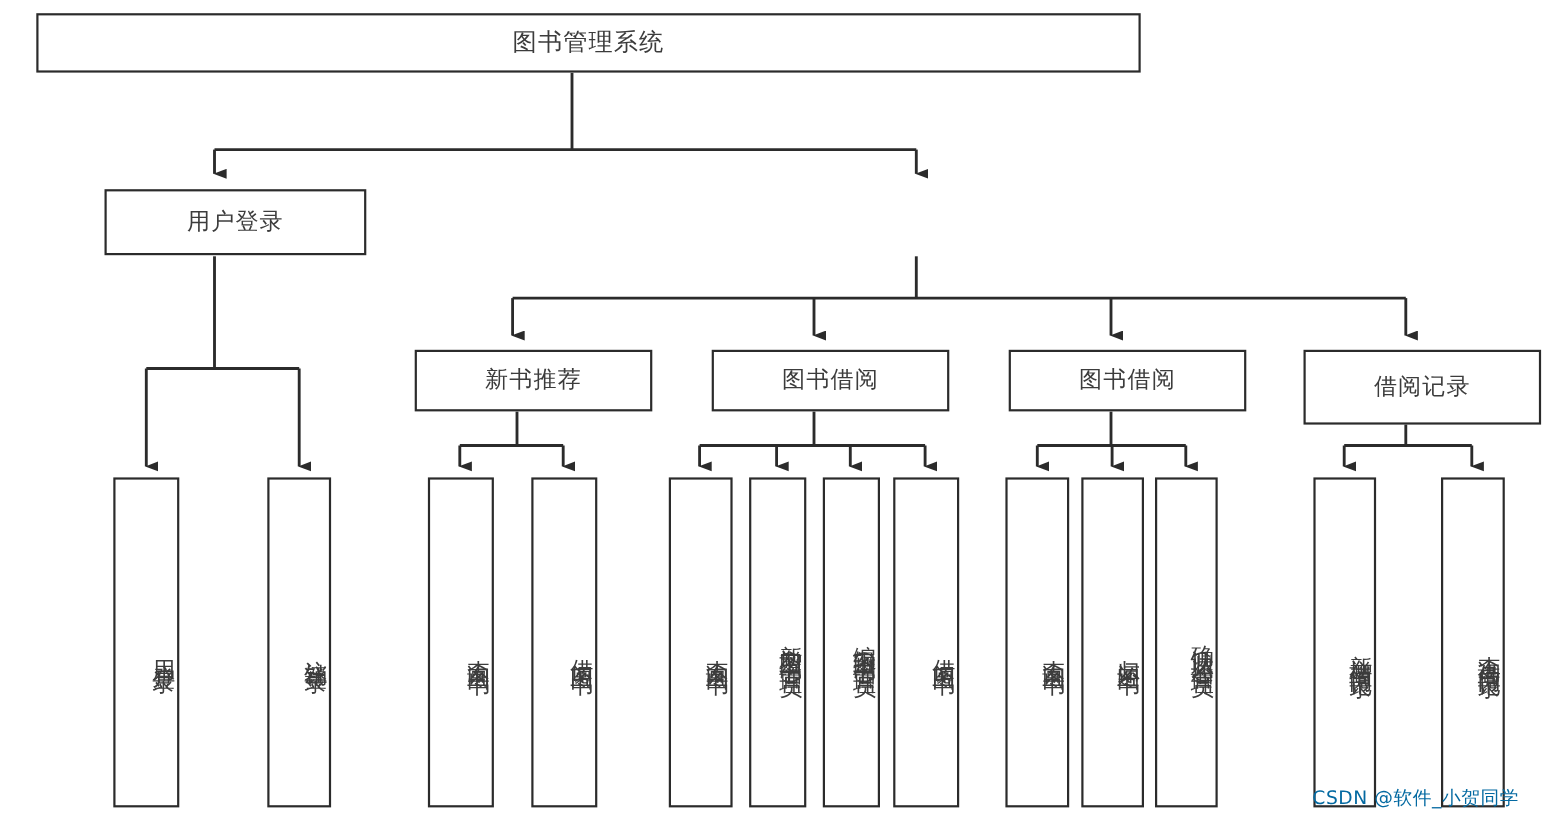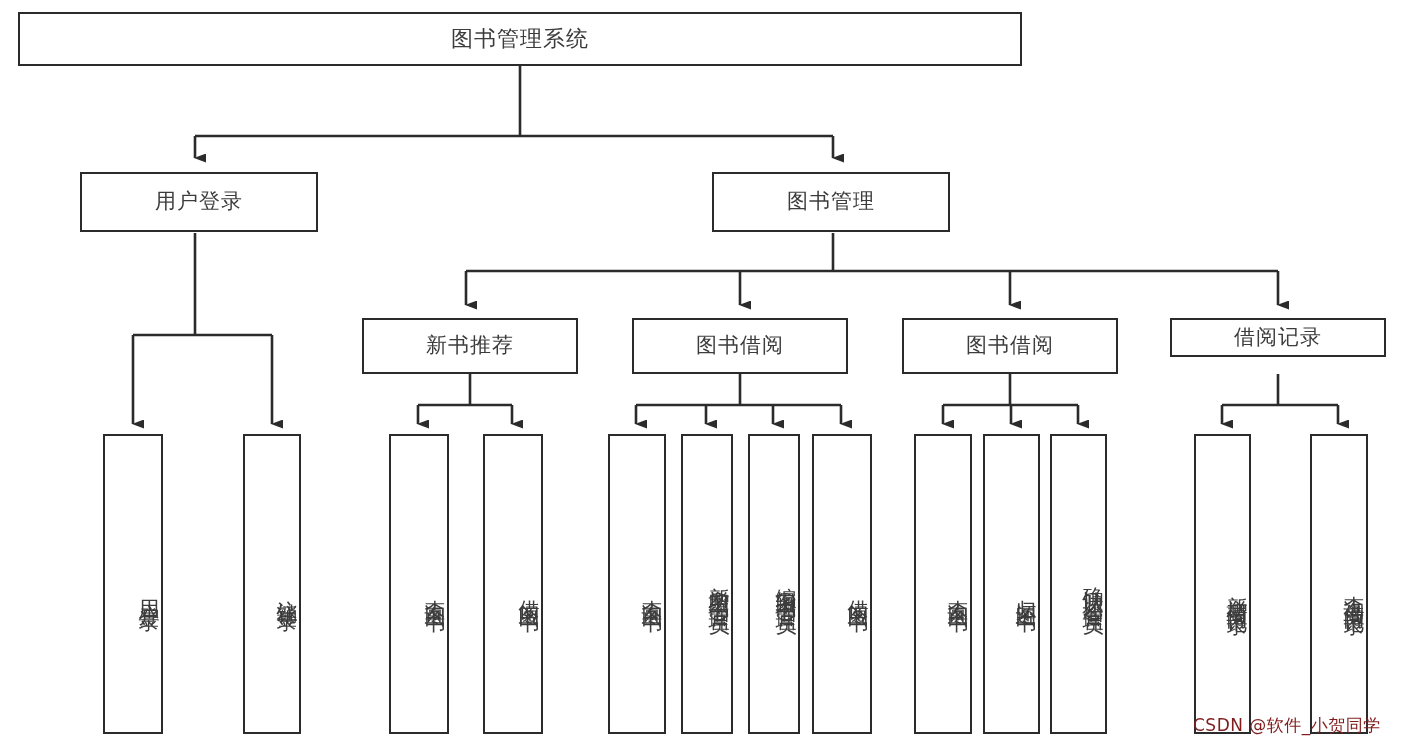--- a/index.html
+++ b/index.html
@@ -33,20 +33,21 @@
     justify-content: center;
     color: #3c3c3c;
     font-family: "DejaVu Sans", "Liberation Sans", sans-serif;
     z-index: 5;
   }
   .node.horiz {
     font-size: 21px;
     letter-spacing: 1px;
     line-height: 1.1;
     white-space: nowrap;
+    margin-left: 15px;
   }
   .node.root {
     font-size: 22px;
   }
   .node.vert {
     writing-mode: vertical-rl;
     text-orientation: upright;
     font-size: 21px;
     letter-spacing: 4px;
     line-height: 1.15;
@@ -56,21 +57,21 @@
     text-align: left;
   }
   .node.vert.tall-text {
     padding-top: 8px;
   }
   .watermark {
     position: absolute;
     left: 1193px;
     top: 714px;
     font-size: 17px;
-    color: #7f1d1d;
+    color: #0369a1;
     font-family: "DejaVu Sans", "Liberation Sans", sans-serif;
     white-space: nowrap;
     z-index: 9;
     letter-spacing: 0.5px;
   }
 </style>
 </head>
 <body>
 
 <div id="diagram-root">
@@ -121,26 +122,25 @@
       <path d="M1278,374 L1278,405"></path>
       <path d="M1222,405 L1338,405"></path>
       <path d="M1222,405 L1222,424" marker-end="url(#arrowhead)"></path>
       <path d="M1338,405 L1338,424" marker-end="url(#arrowhead)"></path>
     </g>
   </svg>
 
   <div class="node horiz root" style="left:18px; top:12px; width:1004px; height:54px;">图书管理系统</div>
 
   <div class="node horiz" style="left:80px; top:172px; width:238px; height:60px;">用户登录</div>
-  <div class="node horiz" style="left:712px; top:172px; width:238px; height:60px;">图书管理</div>
 
   <div class="node horiz" style="left:362px; top:318px; width:216px; height:56px;font-family:Liberation Serif, serif;">新书推荐</div>
   <div class="node horiz" style="left:632px; top:318px; width:216px; height:56px;">图书借阅</div>
   <div class="node horiz" style="left:902px; top:318px; width:216px; height:56px;">图书借阅</div>
-  <div class="node horiz" style="left:1170px; top:318px; width:216px; height:39px;">借阅记录</div>
+  <div class="node horiz" style="left:1170px; top:318px; width:216px; height:68px;">借阅记录</div>
 
   <div class="node vert" style="left:103px; top:434px; width:60px; height:300px;">用户登录</div>
   <div class="node vert" style="left:243px; top:434px; width:58px; height:300px;">注销登录</div>
 
   <div class="node vert" style="left:389px; top:434px; width:60px; height:300px;">查询图书</div>
   <div class="node vert" style="left:483px; top:434px; width:60px; height:300px;">借阅图书</div>
 
   <div class="node vert" style="left:608px; top:434px; width:58px; height:300px;">查询图书</div>
   <div class="node vert tall-text" style="left:681px; top:434px; width:52px; height:300px;">新增图书（管理员）</div>
   <div class="node vert tall-text" style="left:748px; top:434px; width:52px; height:300px;">编辑图书（管理员）</div>

